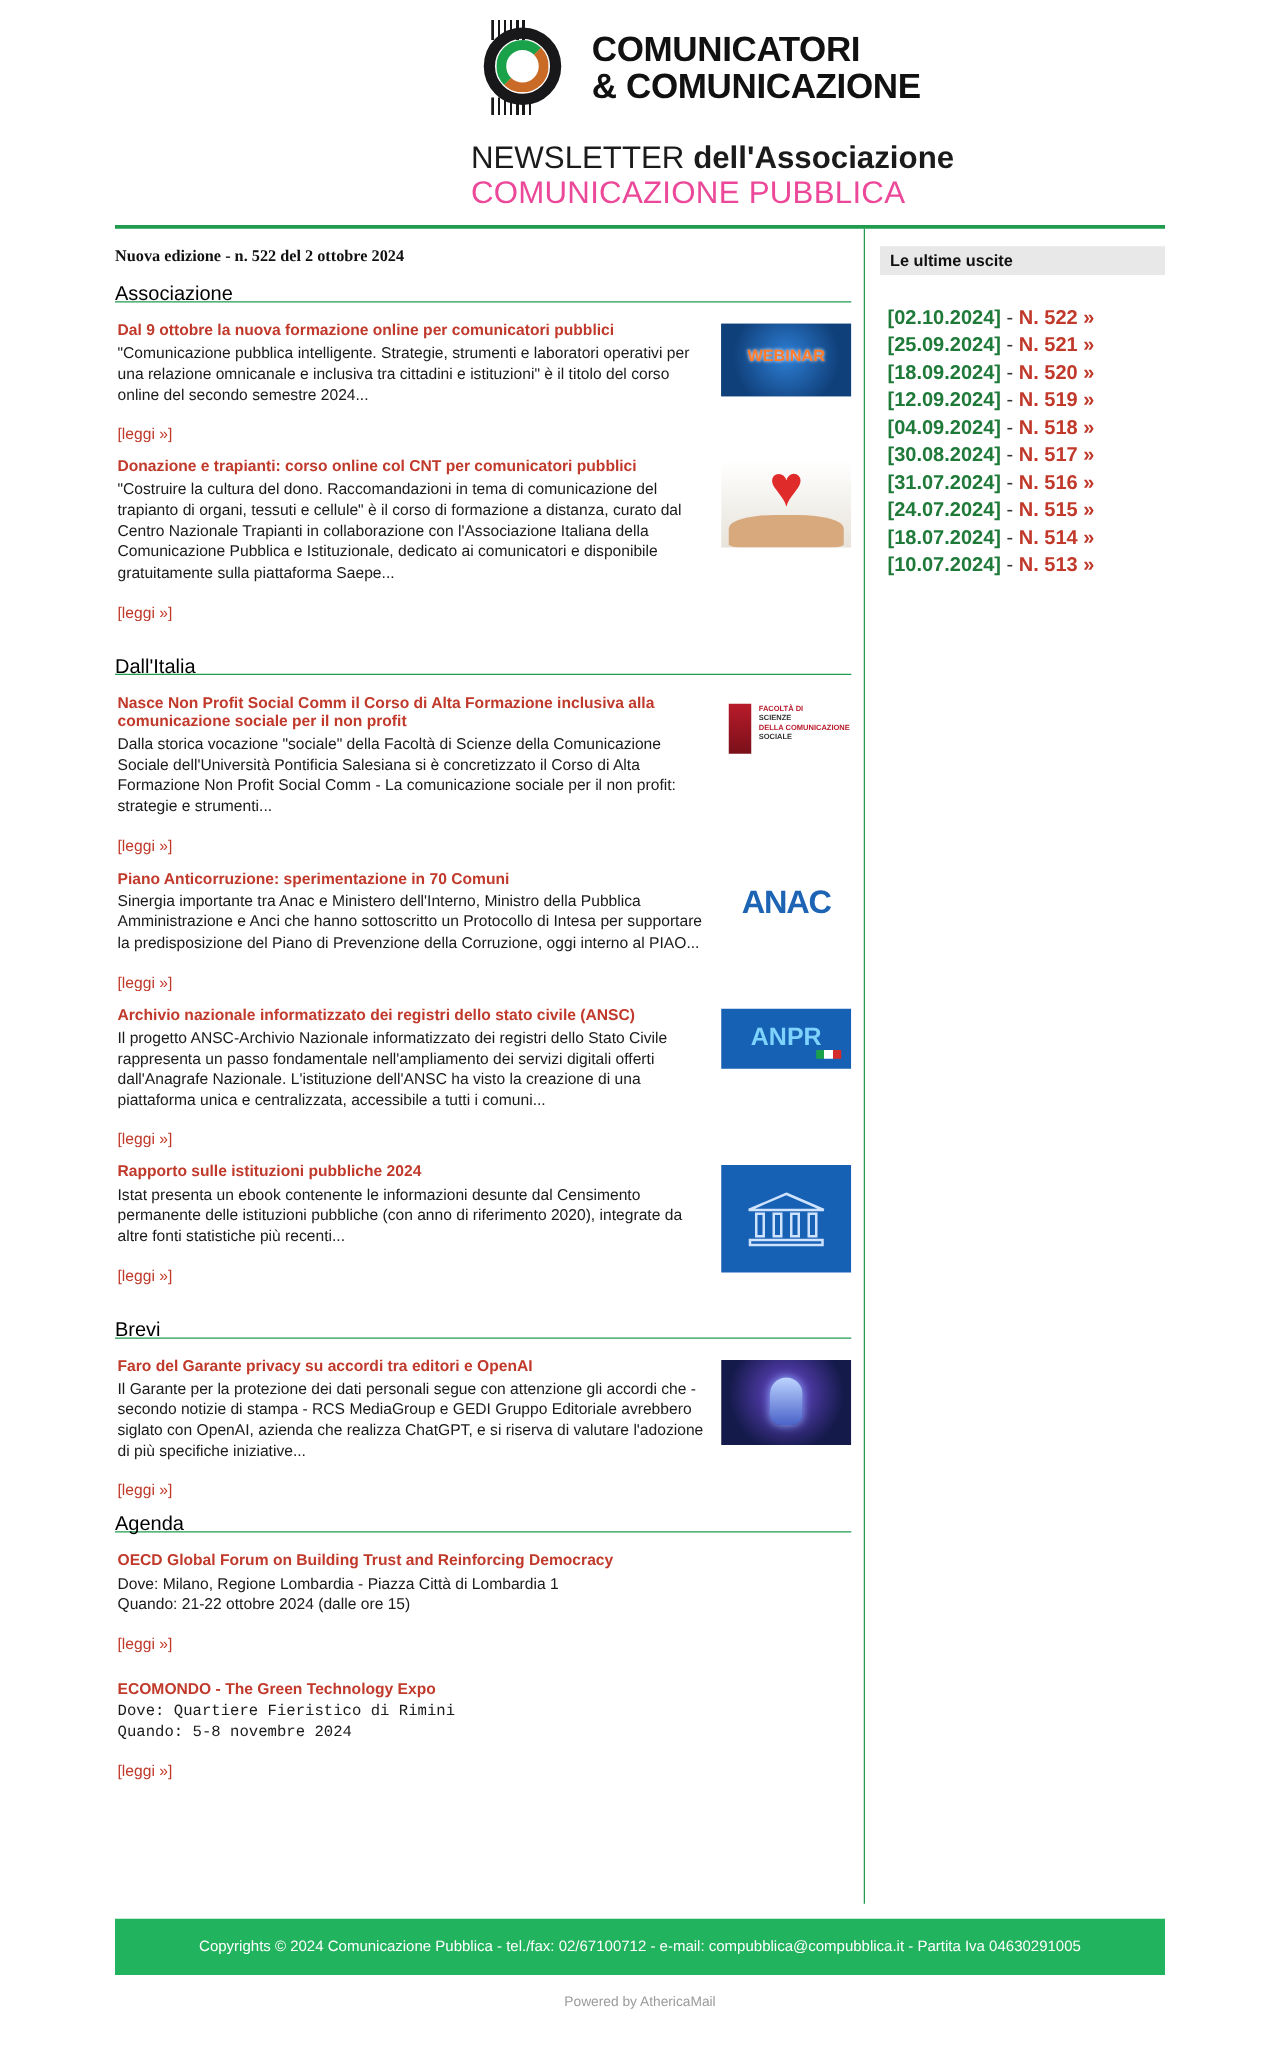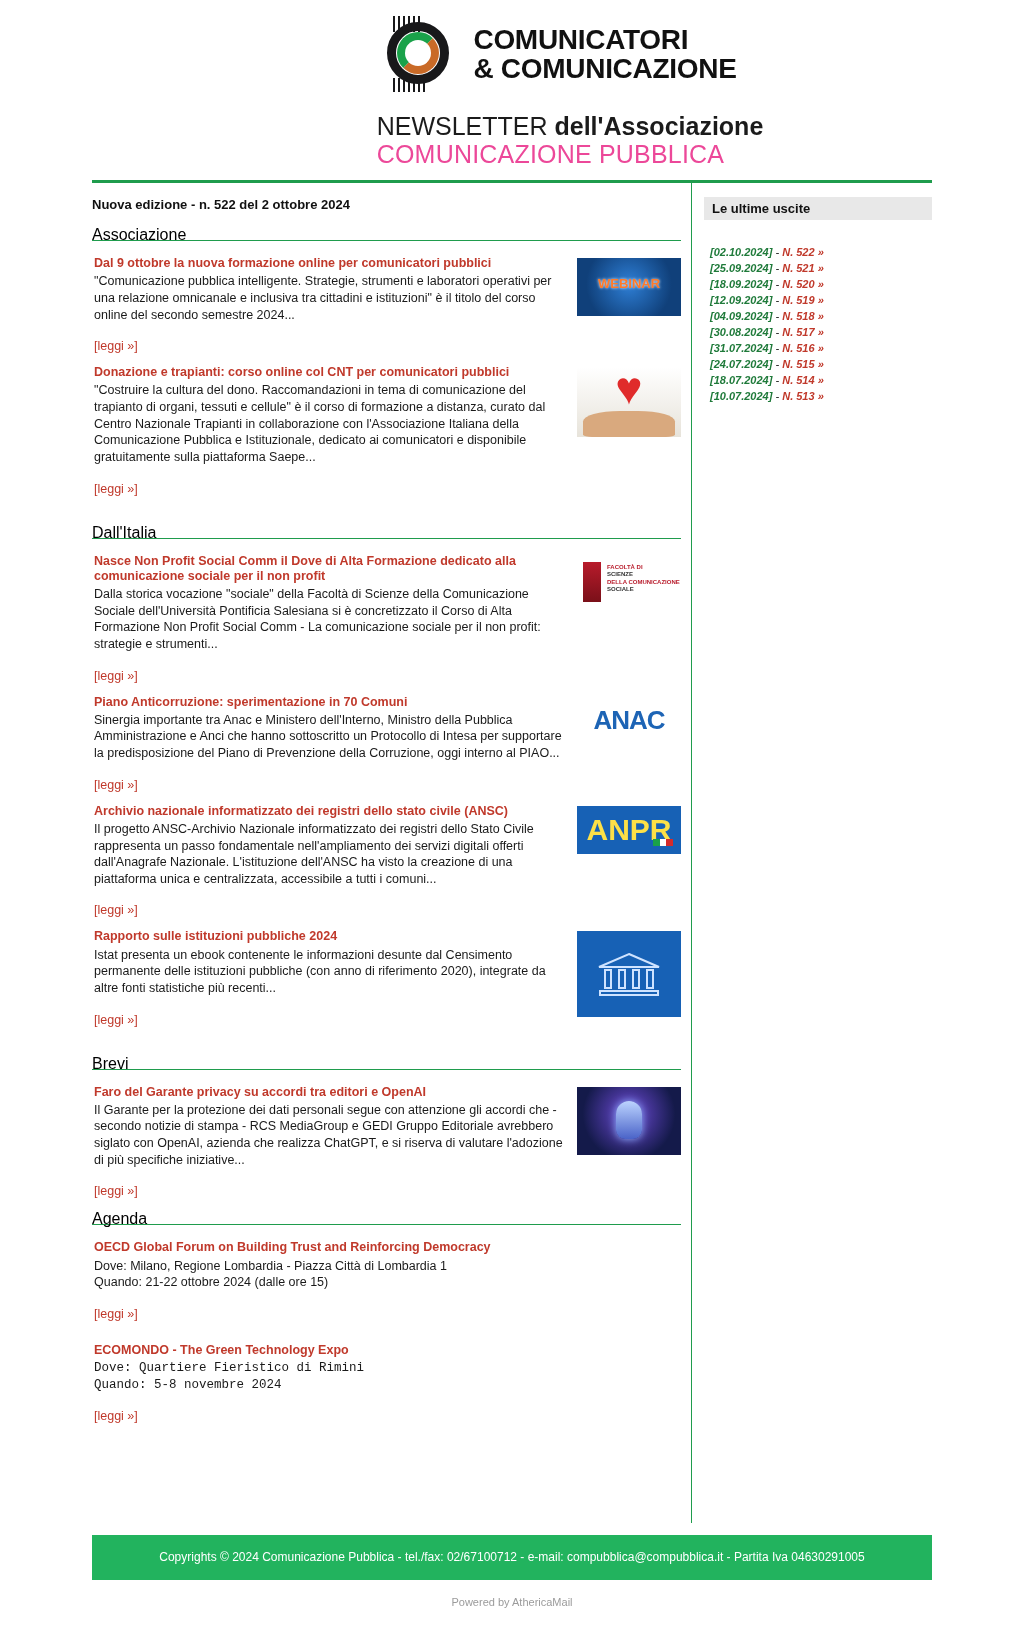--- a/index.html
+++ b/index.html
@@ -101,20 +101,21 @@
     width: 240px;
     padding-top: 14px;
     padding-left: 12px;
     box-sizing: border-box;
   }
   .edition {
     font-size: 13px;
     font-weight: bold;
     color: #111;
     margin: 0 0 14px 0;
+    font-family: Liberation Serif, serif;
   }
   .sec-wrap {
     position: relative;
     margin-bottom: 12px;
   }
   .sec-wrap::after {
     content: "";
     position: absolute;
     left: 0; right: 0; bottom: 3px;
     border-bottom: 1px solid #1f9c4d;
@@ -225,23 +226,23 @@
     font-weight: bold;
     font-size: 26px;
     letter-spacing: -1px;
     display: flex;
     align-items: center;
     justify-content: center;
   }
   .th-anpr {
     height: 48px;
     background: #1761b5;
-    color: #fde047;
-    font-weight: bold;
-    font-size: 30px;
+    color: #7dd3fc;
+    font-weight: bold;
+    font-size: 20px;
     display: flex;
     align-items: center;
     justify-content: center;
     position: relative;
     margin-left: 33px;
   }
   .th-anpr::after {
     content: "";
     position: absolute;
     right: 8px; bottom: 8px;
@@ -279,24 +280,23 @@
   
   .side-box-head {
     background: #e8e8e8;
     font-weight: bold;
     font-size: 13px;
     color: #111;
     padding: 4px 8px;
     margin-bottom: 24px;
   }
   .issue-row {
-    font-size: 11px;
+    font-size: 16px;
     padding: 2px 0 2px 6px;
     white-space: nowrap;
-    font-style: italic;
   }
   .issue-date { color: #1f7a3a; font-weight: bold; font-family: "Liberation Sans", sans-serif; }
   .issue-sep { color: #333; }
   .issue-num { color: #c0392b; font-weight: bold; }
 
   
   .footer {
     margin: 12px 92px 0 92px;
     background: #22b35e;
     color: #ffffff;
@@ -371,21 +371,21 @@
       <div class="article">
         <div class="art-thumb th-salesiana">
           <div class="sal-mark"></div>
           <div class="sal-txt">
             <span class="sal-red">FACOLTÀ DI</span><br>
             <b>SCIENZE</b><br>
             <span class="sal-red"><b>DELLA COMUNICAZIONE</b></span><br>
             <b>SOCIALE</b>
           </div>
         </div>
-        <div class="art-title">Nasce Non Profit Social Comm il Dove di Alta Formazione dedicato alla comunicazione sociale per il non profit</div>
+        <div class="art-title">Nasce Non Profit Social Comm il Corso di Alta Formazione inclusiva alla comunicazione sociale per il non profit</div>
         <div class="art-body">Dalla storica vocazione "sociale" della Facoltà di Scienze della Comunicazione Sociale dell'Università Pontificia Salesiana si è concretizzato il Corso di Alta Formazione Non Profit Social Comm - La comunicazione sociale per il non profit: strategie e strumenti...</div>
         <a class="read" href="#">[leggi »]</a>
         <div class="clear"></div>
       </div>
 
       <div class="article">
         <div class="art-thumb th-anac">ANAC</div>
         <div class="art-title">Piano Anticorruzione: sperimentazione in 70 Comuni</div>
         <div class="art-body">Sinergia importante tra Anac e Ministero dell'Interno, Ministro della Pubblica Amministrazione e Anci che hanno sottoscritto un Protocollo di Intesa per supportare la predisposizione del Piano di Prevenzione della Corruzione, oggi interno al PIAO...</div>
         <a class="read" href="#">[leggi »]</a>

